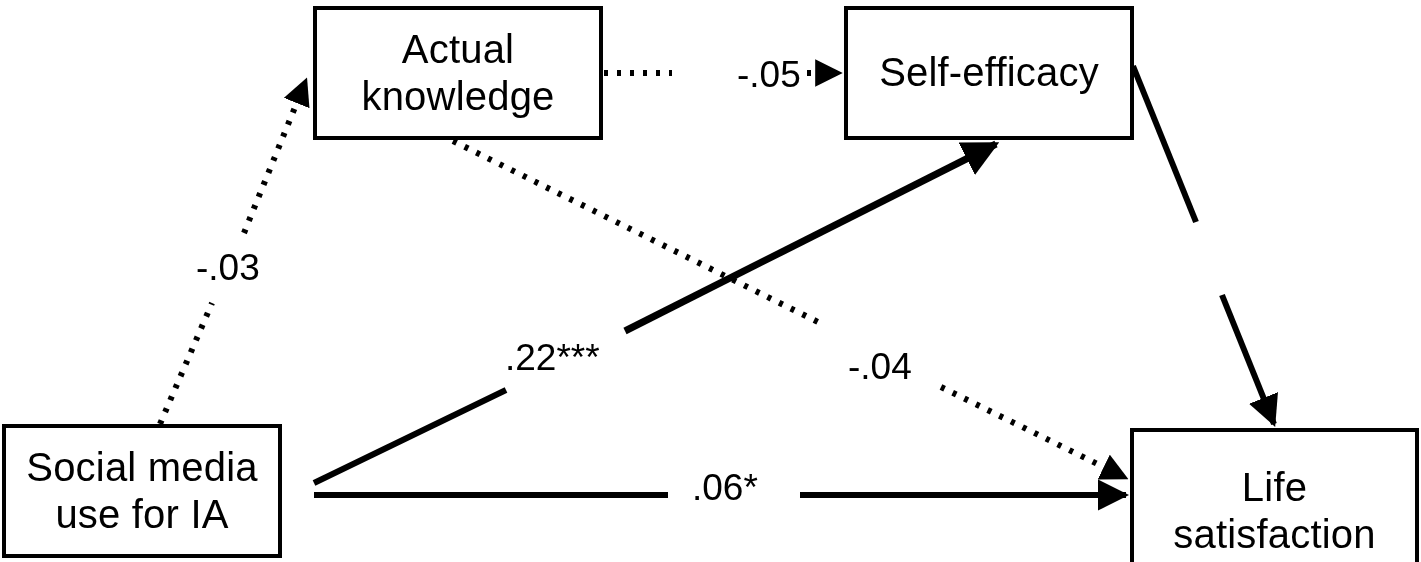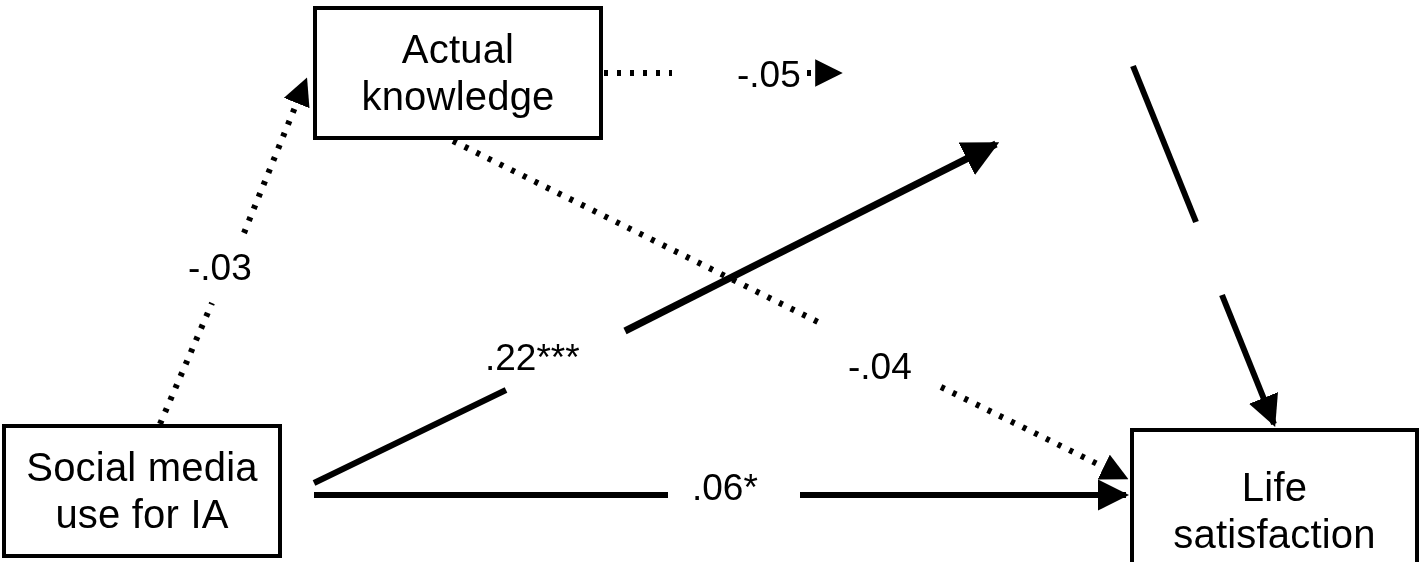--- a/index.html
+++ b/index.html
@@ -98,35 +98,38 @@
       <line x1="1133" y1="66" x2="1196" y2="222" stroke="#000000" stroke-width="6" stroke-linecap="butt"></line>
       <line x1="1222" y1="295" x2="1274" y2="424" stroke="#000000" stroke-width="6" stroke-linecap="butt" marker-end="url(#arrow-solid)"></line>
     </g>
   </svg>
 
   <div class="node-box" style="left:313px; top:6px; width:290px; height:134px;">
     <span class="node-label">Actual
 knowledge</span>
   </div>
 
+  <div class="node-box" style="left:844px; top:6px; width:290px; height:134px;">
+    <span class="node-label">Self-efficacy</span>
+  </div>
 
   <div class="node-box" style="left:2px; top:424px; width:280px; height:134px;">
     <span class="node-label">Social media
 use for IA</span>
   </div>
 
   <div class="node-box" style="left:1130px; top:428px; width:289px; height:166px;">
     <span class="node-label">Life
 satisfaction</span>
   </div>
 
-  <div class="edge-label" style="left:184px; top:248px;">-.03</div>
+  <div class="edge-label" style="left:192px; top:248px;">-.03</div>
 
   <div class="edge-label" style="left:688px; top:55px;margin-left:45px;">-.05</div>
 
   <div class="edge-label" style="left:844px; top:347px;">-.04</div>
 
-  <div class="edge-label" style="left:481px; top:338px;">.22***</div>
+  <div class="edge-label" style="left:501px; top:338px;">.22***</div>
 
   <div class="edge-label" style="left:688px; top:468px;">.06*</div>
 
 
 </div>
 
 </body></html>

